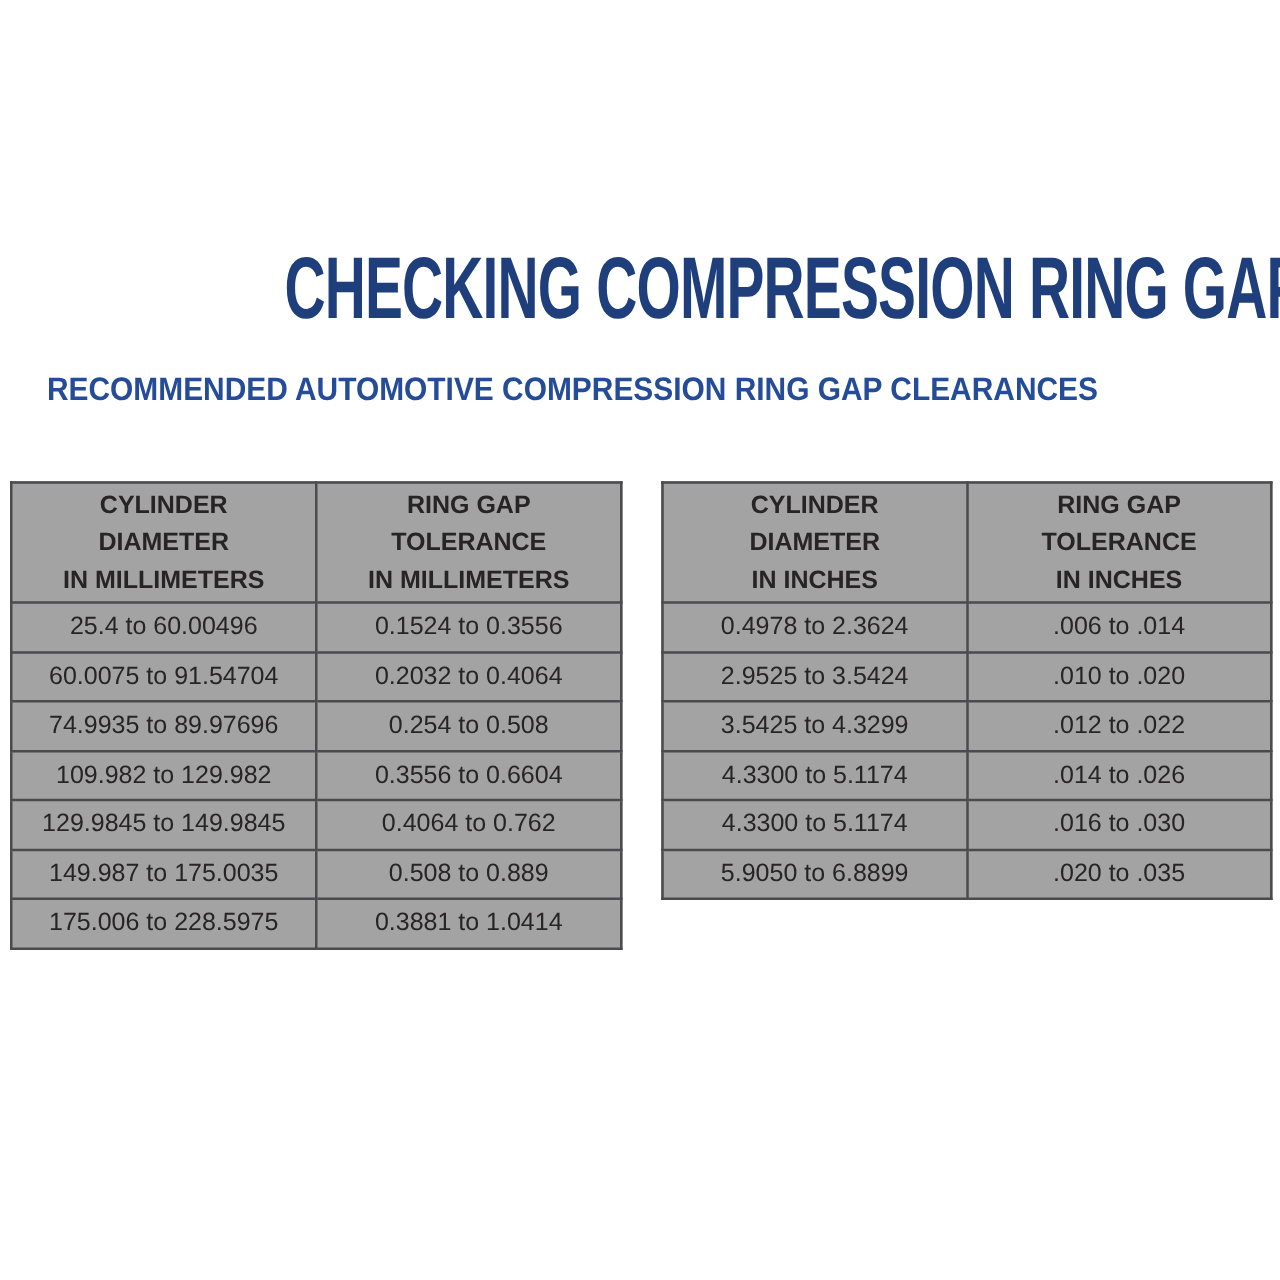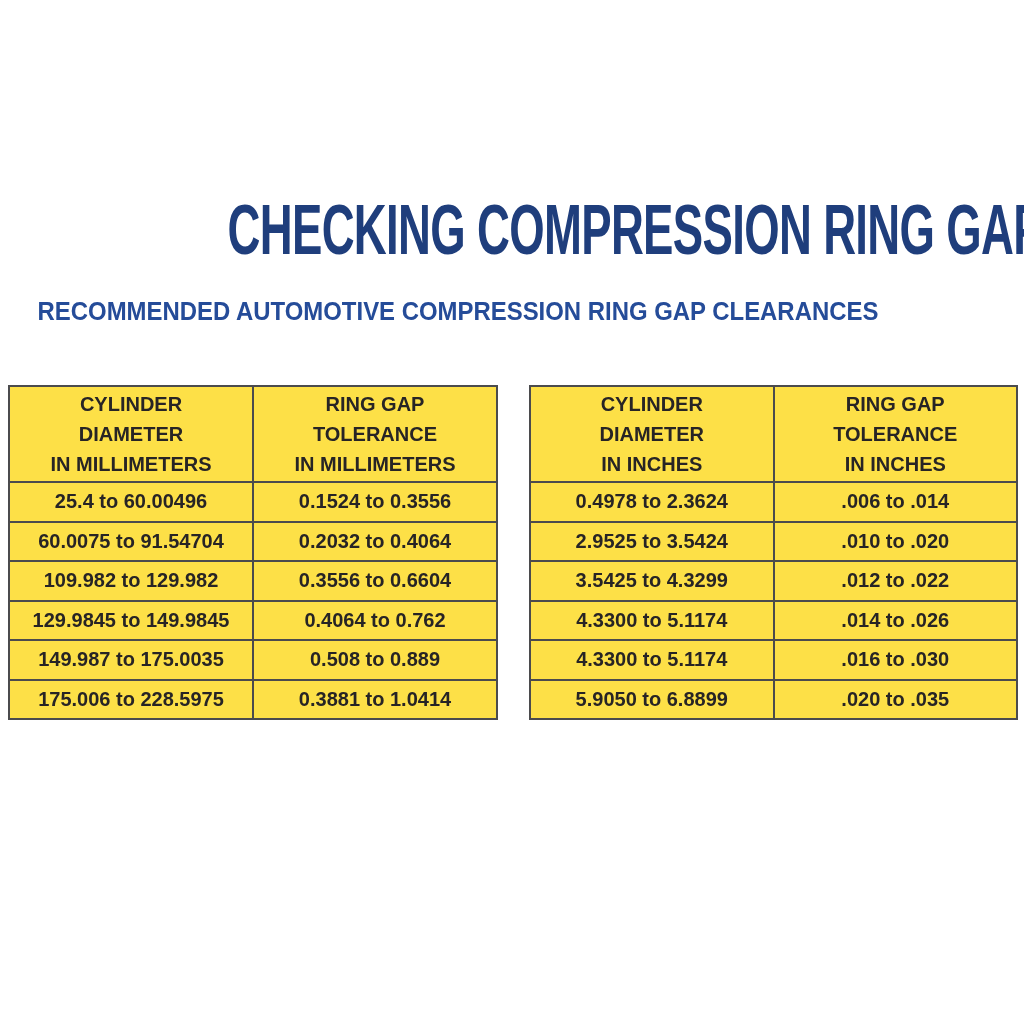--- a/index.html
+++ b/index.html
@@ -26,34 +26,34 @@
   }
   .subtitle-text{
     display:inline-block;white-space:nowrap;
     font-size:26px;font-weight:700;color:#254c99;
     transform:scaleX(0.92);transform-origin:50% 50%;
     letter-spacing:0;
   }
 
   table.tbl{
     position:absolute;top:385px;
-    border-collapse:collapse;table-layout:fixed;background:#fde047;padding-left:20px;
+    border-collapse:collapse;table-layout:fixed;background:#a3a3a3;padding-left:20px;
   }
   table.tbl.metric{left:8px;width:490px}
   table.tbl.inch{left:529px;width:489px}
   .tbl th,.tbl td{
     border:2px solid #4b4b4d;
     text-align:center;vertical-align:middle;
     color:#272425;width:50%;padding:0;
   }
   .tbl th{
     height:94px;font-size:20px;font-weight:700;line-height:30px;
   }
   .tbl td{
-    height:37.5px;font-size:20px;font-weight:700;line-height:37px;
+    height:37.5px;font-size:20px;font-weight:400;line-height:37px;
     white-space:nowrap;
   }
   .hdr-line{display:block}
 </style>
 </head>
 <body>
 
 <div class="page">
 
   <div class="title-row">
@@ -80,20 +80,24 @@
       </tr>
     </thead>
     <tbody>
       <tr>
         <td>25.4 to 60.00496</td>
         <td>0.1524 to 0.3556</td>
       </tr>
       <tr>
         <td>60.0075 to 91.54704</td>
         <td>0.2032 to 0.4064</td>
+      </tr>
+      <tr>
+        <td>74.9935 to 89.97696</td>
+        <td>0.254 to 0.508</td>
       </tr>
       <tr>
         <td>109.982 to 129.982</td>
         <td>0.3556 to 0.6604</td>
       </tr>
       <tr>
         <td>129.9845 to 149.9845</td>
         <td>0.4064 to 0.762</td>
       </tr>
       <tr>

